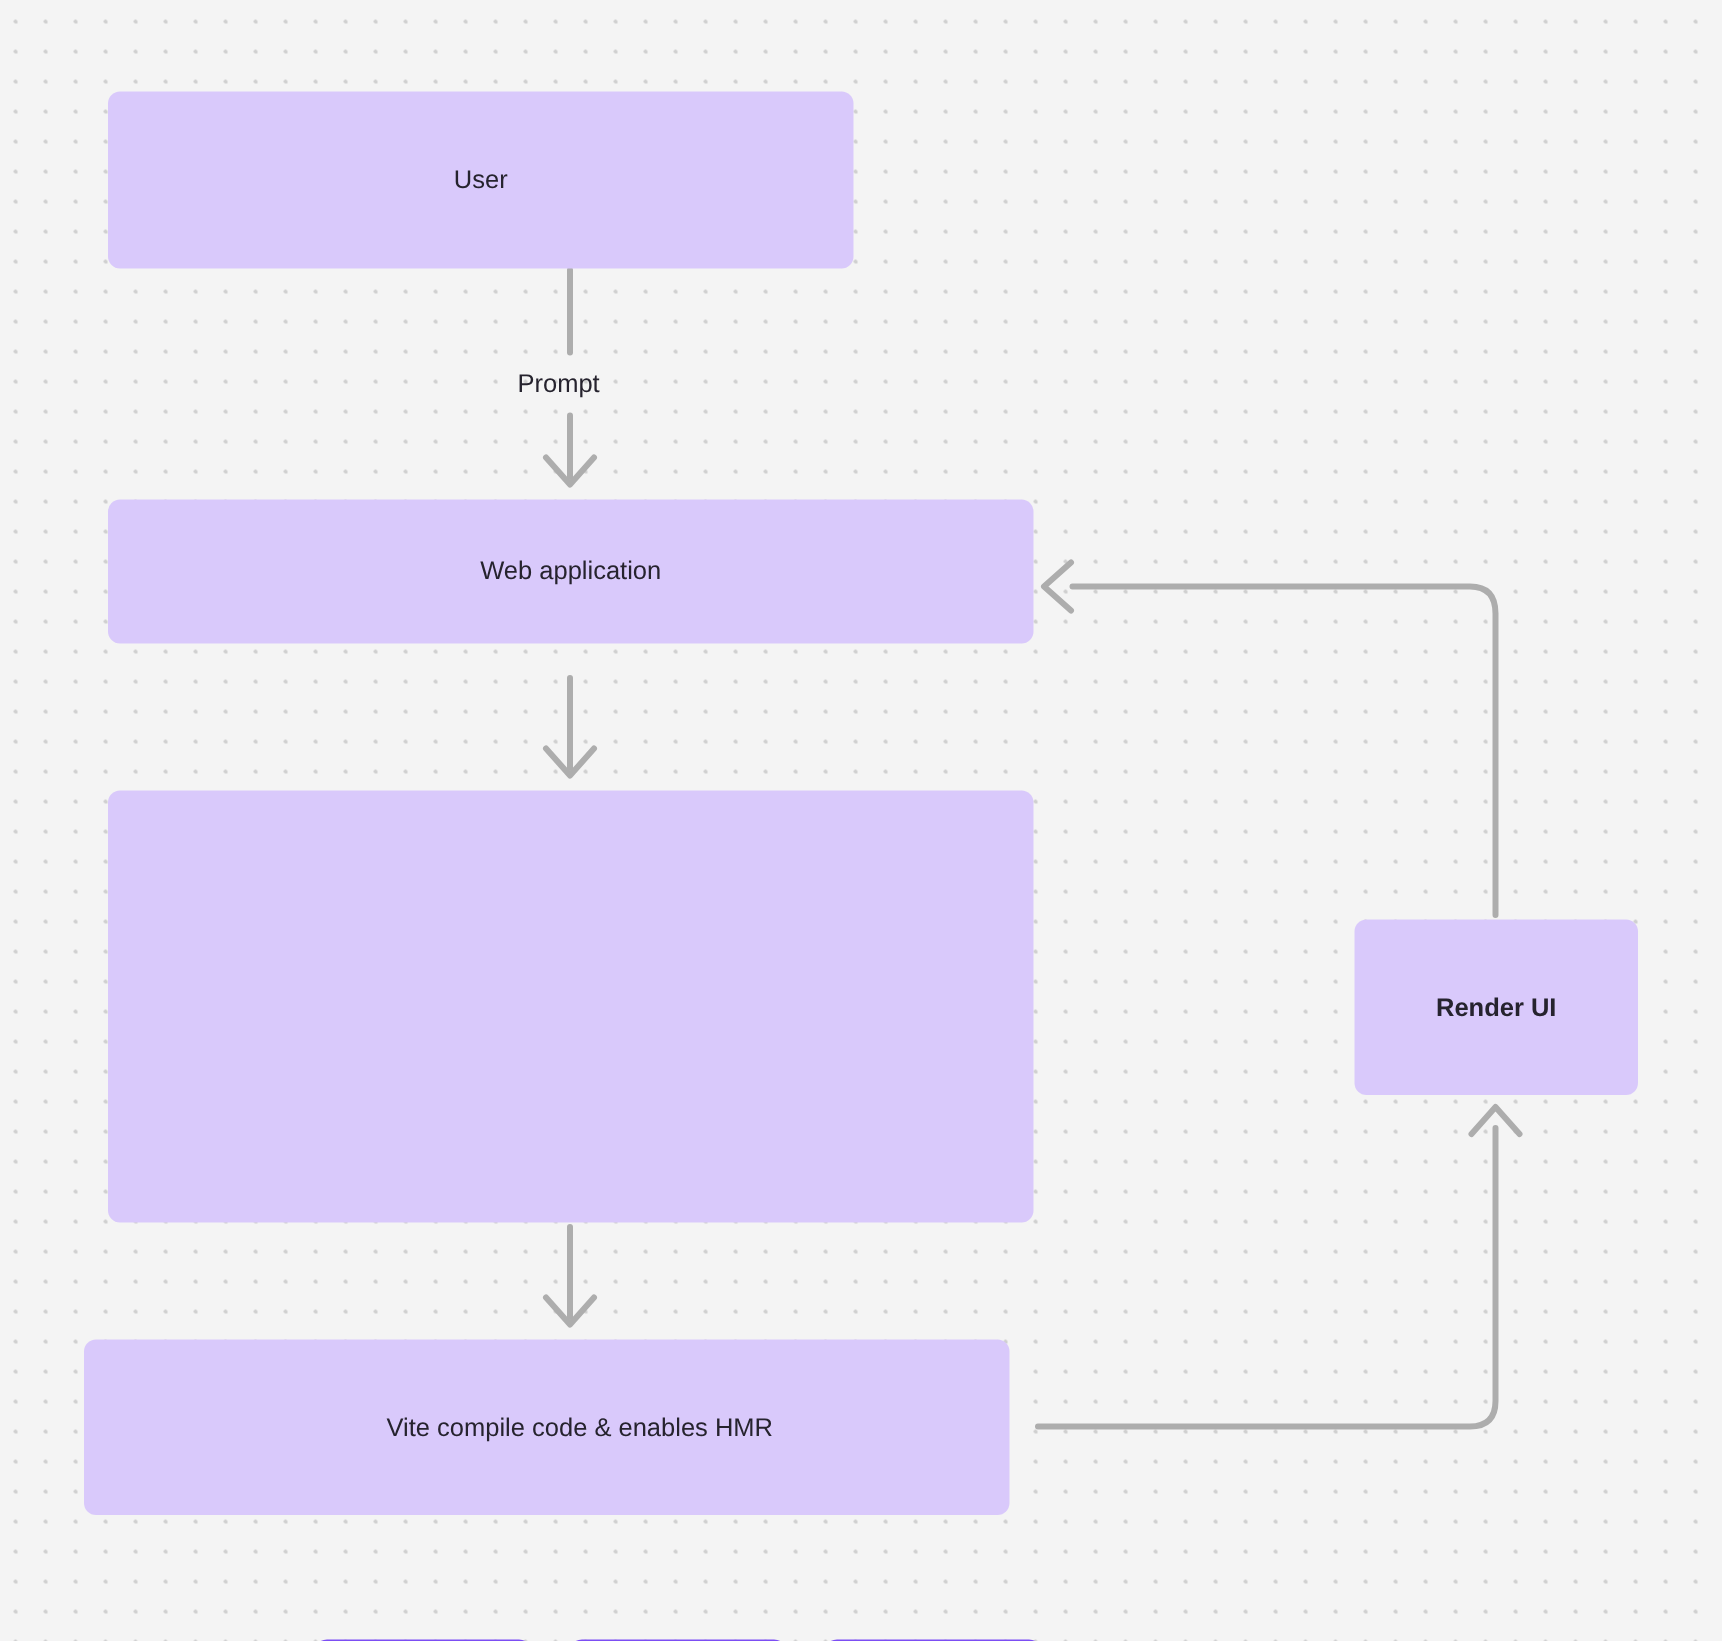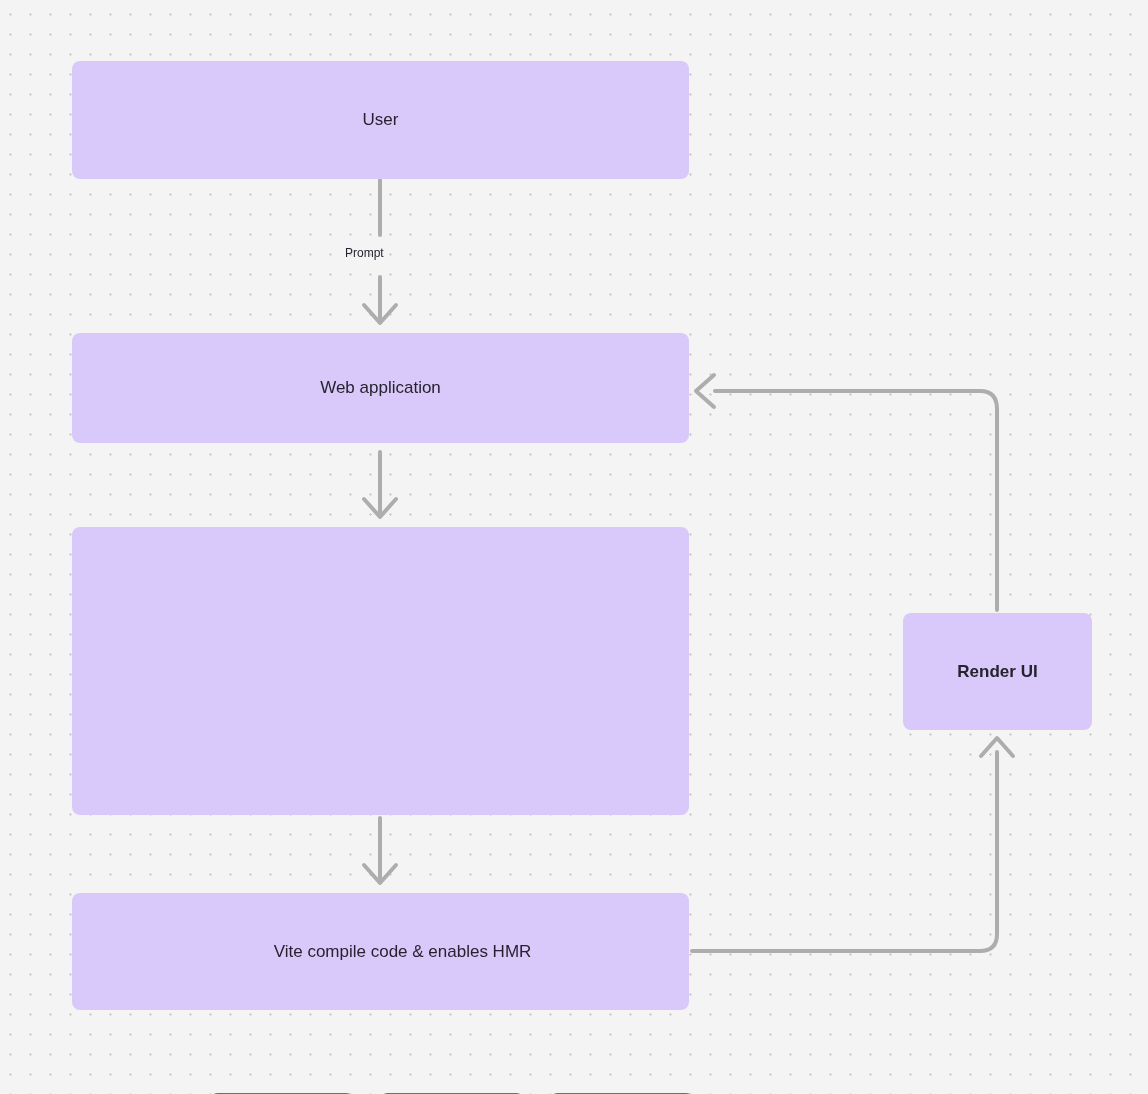--- a/index.html
+++ b/index.html
@@ -45,33 +45,33 @@
 
   .node-purple {
     background: #7c4ef3;
     color: #ffffff;
     font-size: 17px;
     line-height: 1.5;
     border-radius: 9px;
   }
 
   
-  #node-user        { left: 72px;  top: 61px;  width: 617px; height: 118px; }
-  #node-webapp      { left: 72px;  top: 333px; width: 617px; height: 110px; text-align: center; }
+  #node-user        { left: 72px;  top: 61px;  width: 497px; height: 118px; }
+  #node-webapp      { left: 72px;  top: 333px; width: 617px; height: 96px; text-align: center; }
   #node-components  { left: 72px;  top: 527px; width: 617px; height: 288px; }
-  #node-vite        { left: 72px;  top: 893px; width: 617px; height: 117px; padding-left: 44px; }
+  #node-vite        { left: 56px;  top: 893px; width: 617px; height: 117px; padding-left: 44px; }
   #node-render      { left: 903px; top: 613px; width: 189px; height: 117px; font-weight: bold; }
 
   #node-html   { left: 137px; top: 566px; width: 146px; height: 104px; }
   #node-css    { left: 307px; top: 566px; width: 146px; height: 104px; }
   #node-js     { left: 477px; top: 566px; width: 146px; height: 104px; }
 
   .edge-label {
     position: absolute;
-    font-size: 12px;
+    font-size: 17px;
     color: #26232e;
     background: transparent;
     white-space: nowrap;
     text-align: right;
   }
   #label-prompt { left: 345px; top: 246px; }
 
   svg.edges {
     position: absolute;
     left: 0;

